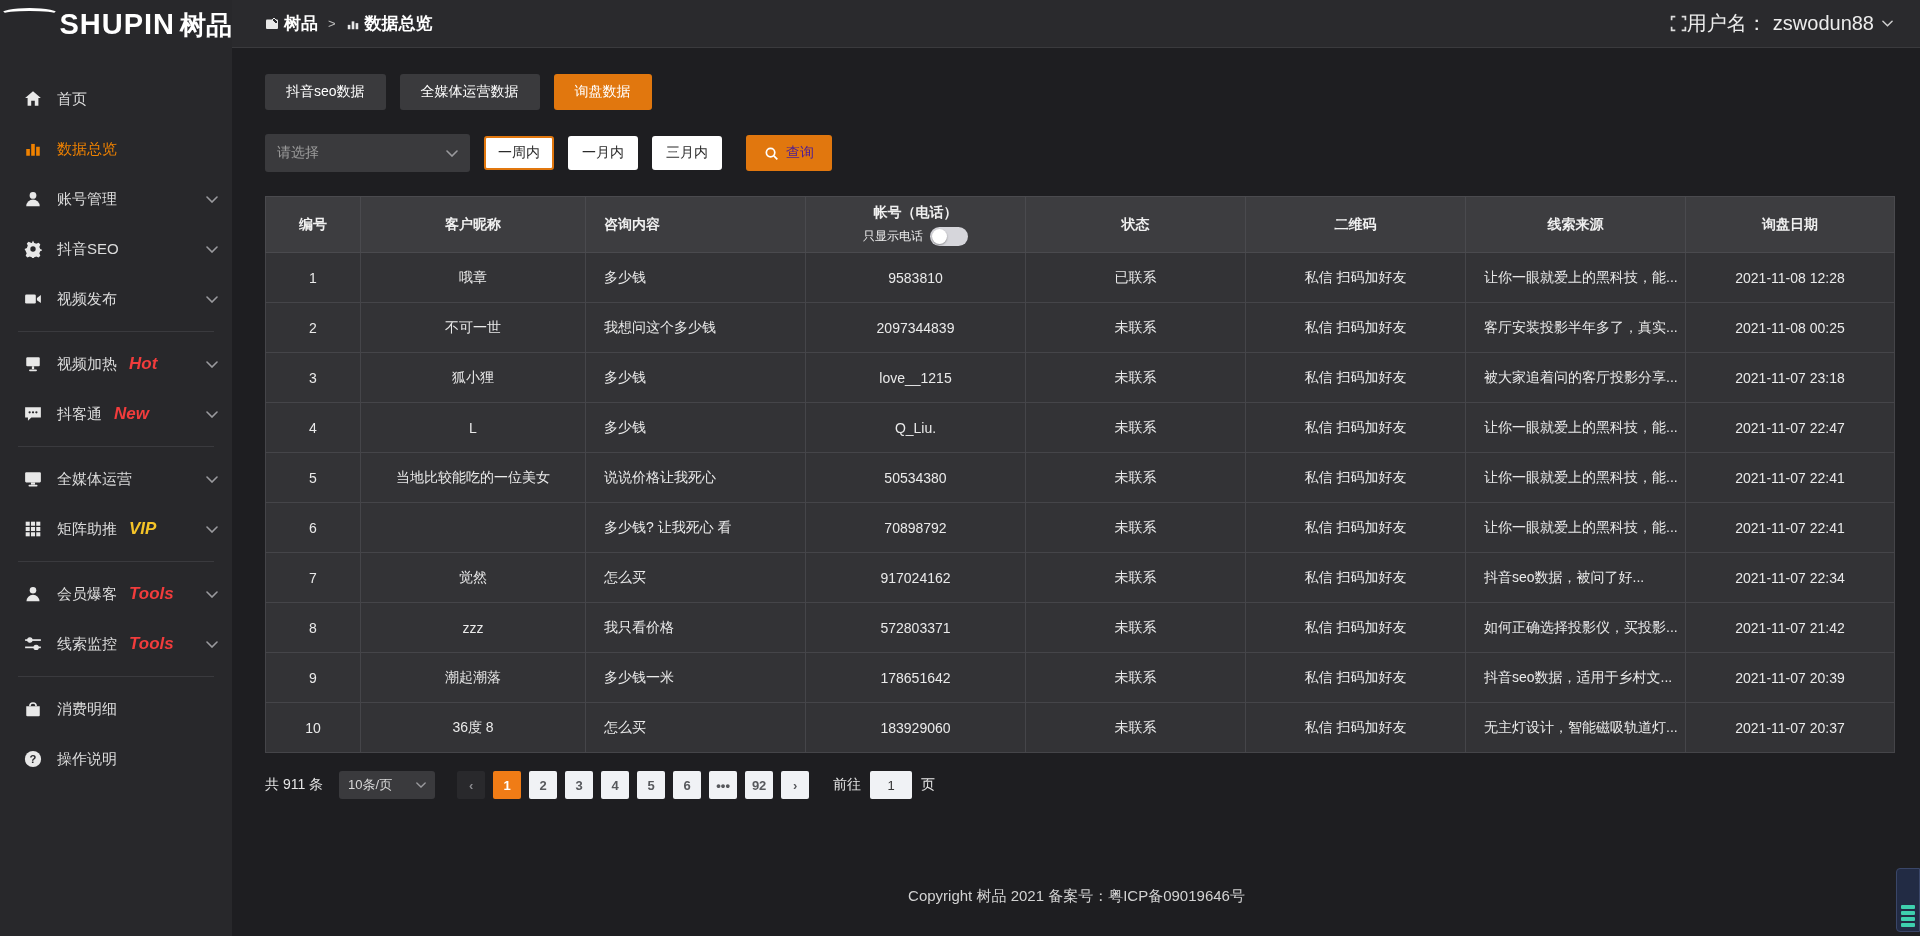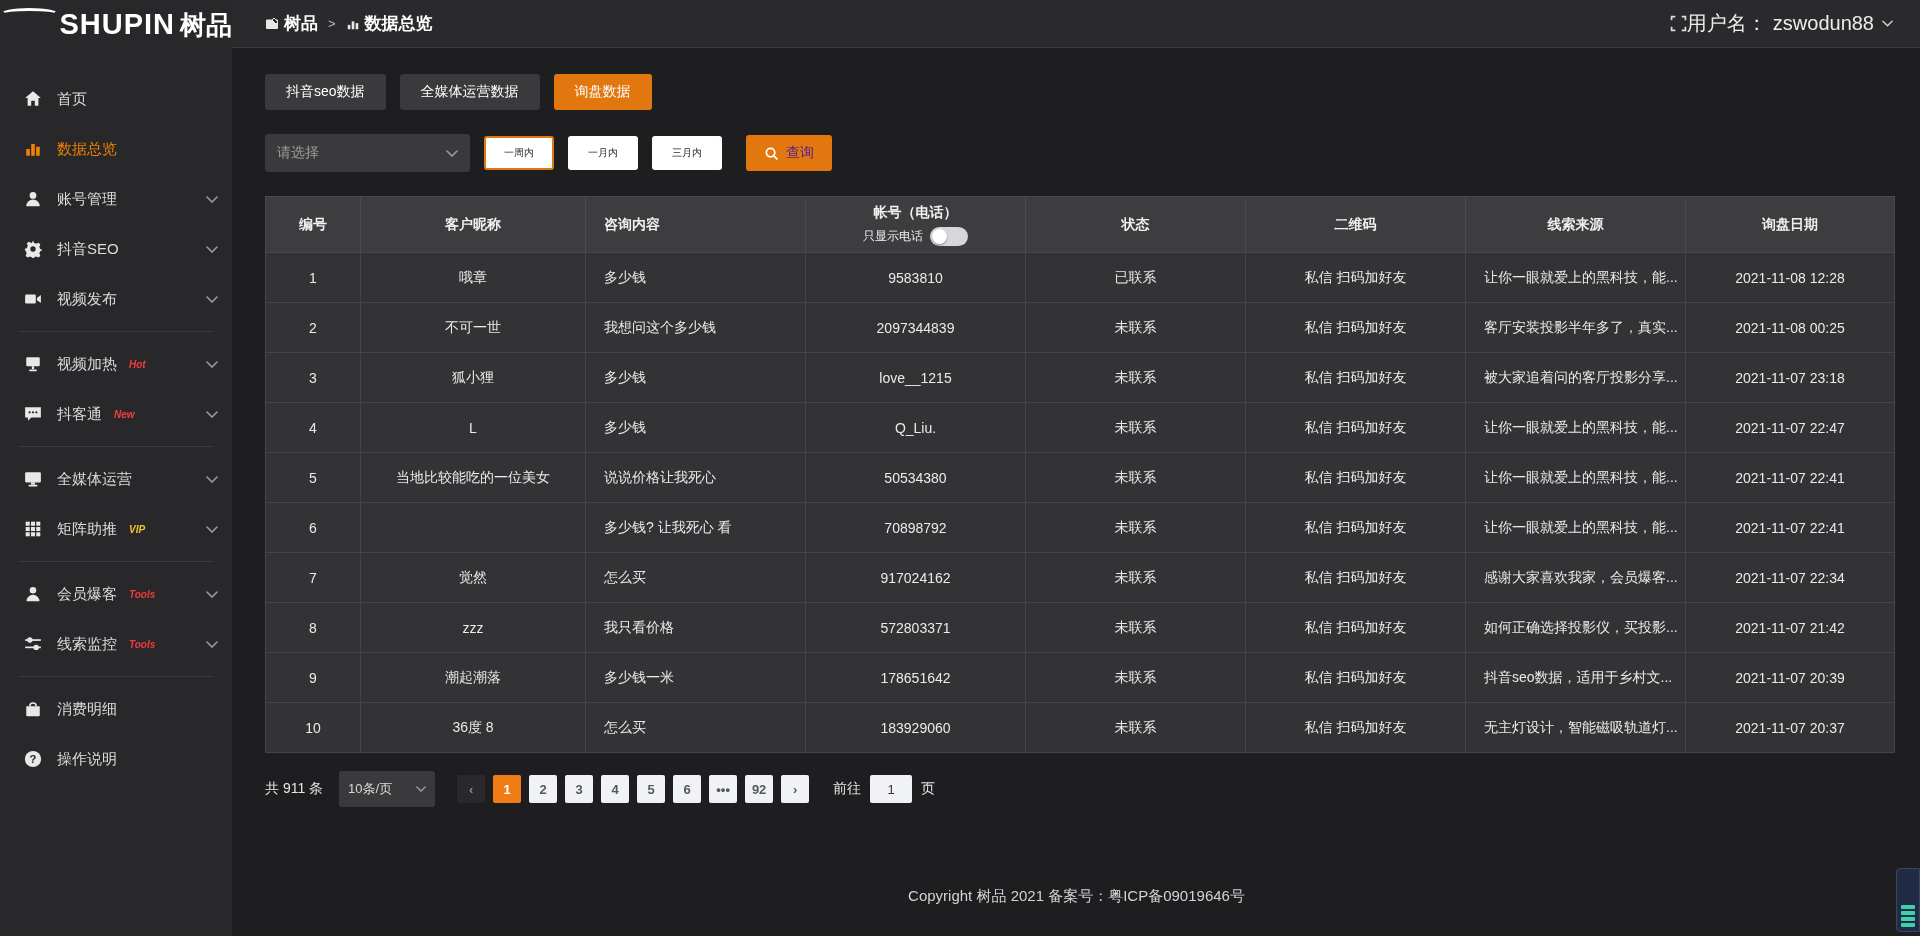--- a/index.html
+++ b/index.html
@@ -13,21 +13,21 @@
   .logo-arc { width:128px; height:12px; border:3px solid transparent; border-top:3px solid #ffffff; border-radius:50%; margin-bottom:-4px; }
   .logo-text { display:flex; align-items:baseline; white-space:nowrap; }
   .logo-en { font-size:29px; font-weight:bold; letter-spacing:1px; color:#fff; }
   .logo-cn { font-size:26px; font-weight:bold; color:#fff; margin-left:5px; }
   nav { margin-top:10px; }
   .nav-item { height:50px; display:flex; align-items:center; padding:0 14px 0 24px; font-size:15px; color:#dcdcdc; cursor:pointer; }
   .nav-item .icon { width:18px; height:18px; margin-right:15px; display:inline-flex; color:#e8e8e8; }
   .nav-item .icon svg { width:18px; height:18px; }
   .nav-item.active { color:#f08200; }
   .nav-item.active .icon { color:#f08200; }
-  .badge { font-style:italic; font-weight:bold; font-size:10px; margin-left:12px; }
+  .badge { font-style:italic; font-weight:bold; font-size:17px; margin-left:12px; }
   .chev-wrap { margin-left:auto; color:#9a9a9e; display:inline-flex; }
   .nav-divider { height:1px; background:#3a3a3e; margin:7px 18px; }
 
   
   .main { flex:1; display:flex; flex-direction:column; height:100%; }
   .topbar { height:48px; flex-shrink:0; background:#2a2a2d; border-bottom:1px solid #3a3a3d; display:flex; align-items:center; padding:0 28px 0 33px; }
   .breadcrumb { display:flex; align-items:center; font-size:17px; font-weight:bold; color:#fff; }
   .crumb { display:flex; align-items:center; gap:5px; cursor:pointer; }
   .crumb .cicon { display:inline-flex; color:#e8e8e8; }
   .bc-sep { color:#bdbdbd; font-size:13px; margin:0 10px; font-weight:normal; }
@@ -37,39 +37,39 @@
   .user-name .chev-wrap { margin-left:2px; color:#cfcfcf; }
 
   .content { flex:1; padding:26px 26px 0 33px; }
 
   .tabs { display:flex; gap:14px; margin-bottom:24px; }
   .tab { background:#3a3a3d; color:#fff; font-size:14px; padding:9px 21px; border-radius:3px; cursor:pointer; }
   .tab.active { background:#e1770e; }
 
   .filter-row { display:flex; align-items:center; gap:14px; margin-bottom:24px; }
   .select { width:205px; height:38px; background:#3a3a3d; border-radius:3px; display:flex; align-items:center; justify-content:space-between; padding:0 12px; color:#9c9c9c; font-size:14px; cursor:pointer; }
-  .period-btn { height:34px; min-width:70px; background:#fff; color:#2b2b2b; font-size:10px; border:2px solid #fff; border-radius:3px; display:flex; align-items:center; justify-content:center; padding:0 12px; cursor:pointer; }
+  .period-btn { height:34px; min-width:70px; background:#fff; color:#2b2b2b; font-size:14px; border:2px solid #fff; border-radius:3px; display:flex; align-items:center; justify-content:center; padding:0 12px; cursor:pointer; }
   .period-btn.active { border-color:#e1770e; }
   .search-btn { height:36px; background:#e1770e; color:#4c1d95; border:none; border-radius:3px; padding:0 18px; font-size:14px; display:flex; align-items:center; gap:7px; margin-left:10px; cursor:pointer; font-family:inherit; }
 
   
   .data-table { width:100%; border-collapse:collapse; table-layout:fixed; }
   .data-table th { background:#3d3d40; height:56px; font-size:14px; font-weight:bold; color:#f0f0f0; border:1px solid #4a4a4e; }
   .data-table td { background:#333336; height:50px; font-size:14px; color:#eaeaea; border:1px solid #454549; white-space:nowrap; overflow:hidden; }
   .c-center { text-align:center; }
   .c-left { text-align:left; padding-left:18px; }
   .orange-text { color:#e8820f; }
   .th-sub { display:flex; align-items:center; justify-content:center; gap:7px; margin-top:5px; font-size:12px; font-weight:normal; }
   .toggle { width:38px; height:19px; background:#d6d6db; border-radius:10px; position:relative; display:inline-block; cursor:pointer; }
   .toggle::after { content:''; position:absolute; left:2px; top:2px; width:15px; height:15px; background:#fff; border-radius:50%; box-shadow:0 1px 2px rgba(0,0,0,.35); }
 
   
   .pagination { display:flex; align-items:center; margin-top:18px; font-size:14px; color:#e6e6e6; }
   .pg-total { margin-right:16px; }
-  .pg-size { width:96px; height:36px; background:#3a3a3d; border-radius:3px; color:#d8d8d8; font-size:13px; display:flex; align-items:center; justify-content:space-between; padding:0 9px; margin-right:18px; cursor:pointer; }
+  .pg-size { width:96px; height:28px; background:#3a3a3d; border-radius:3px; color:#d8d8d8; font-size:13px; display:flex; align-items:center; justify-content:space-between; padding:0 9px; margin-right:18px; cursor:pointer; }
   .page-btn { min-width:28px; height:28px; background:#f0f2f5; color:#56585c; display:flex; align-items:center; justify-content:center; border-radius:2px; margin:0 4px; font-size:13px; font-weight:bold; cursor:pointer; }
   .page-btn.active { background:#f07c16; color:#fff; }
   .page-btn.prev { background:#29292c; color:#8a8a8e; }
   .goto { margin-left:20px; display:flex; align-items:center; gap:9px; }
   .goto-box { width:42px; height:28px; background:#f0f2f5; color:#333; display:flex; align-items:center; justify-content:center; border-radius:2px; font-size:13px; }
 
   .footer { text-align:center; color:#d2d2d2; font-size:15px; padding:16px 0 30px; }
 
   .floating-widget { position:absolute; right:0; bottom:4px; width:24px; height:64px; background:#222b44; border:1px solid #3a4668; border-radius:4px 0 0 4px; display:flex; flex-direction:column; justify-content:flex-end; align-items:center; padding:3px 3px 4px; gap:2px; }
   .fw-bar { width:14px; height:4px; background:#3ecfae; border-radius:1px; }
@@ -443,21 +443,21 @@
               <td class="c-left orange-text">让你一眼就爱上的黑科技，能...</td>
               <td class="c-center">2021-11-07 22:41</td>
             </tr>
             <tr>
               <td class="c-center">7</td>
               <td class="c-center">觉然</td>
               <td class="c-left">怎么买</td>
               <td class="c-center">917024162</td>
               <td class="c-center orange-text">未联系</td>
               <td class="c-center orange-text">私信 扫码加好友</td>
-              <td class="c-left orange-text">感谢大家喜欢我家，会员爆客...</td>
+              <td class="c-left orange-text">抖音seo数据，被问了好...</td>
               <td class="c-center">2021-11-07 22:34</td>
             </tr>
             <tr>
               <td class="c-center">8</td>
               <td class="c-center">zzz</td>
               <td class="c-left">我只看价格</td>
               <td class="c-center">572803371</td>
               <td class="c-center orange-text">未联系</td>
               <td class="c-center orange-text">私信 扫码加好友</td>
               <td class="c-left orange-text">如何正确选择投影仪，买投影...</td>

